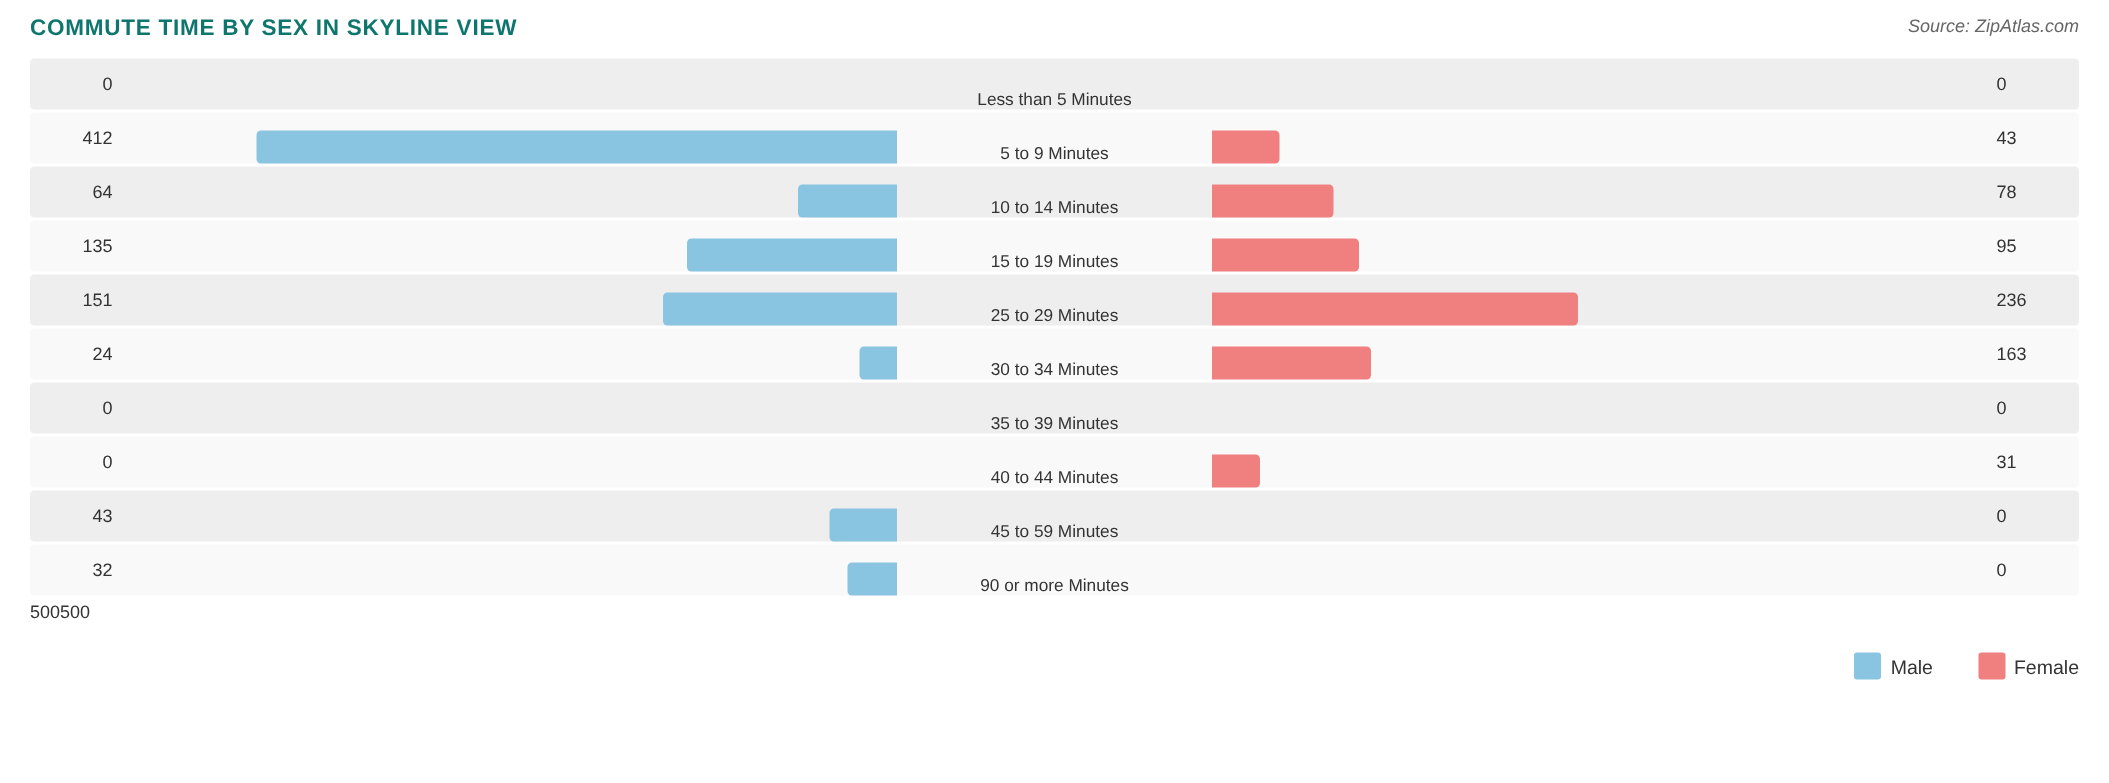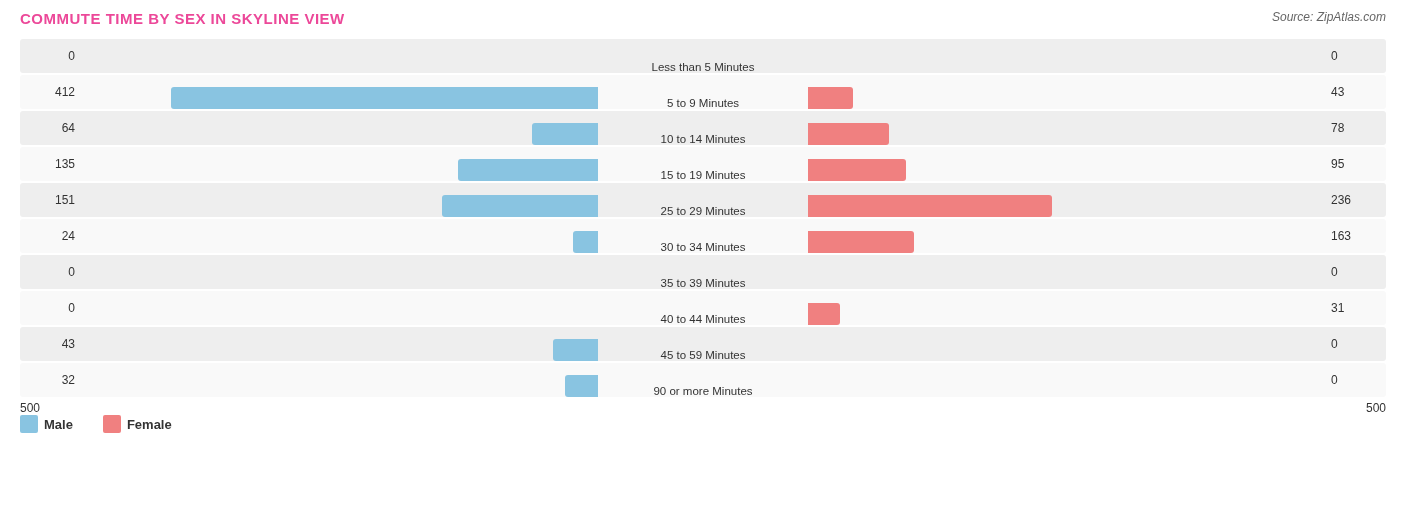--- a/index.html
+++ b/index.html
@@ -7,21 +7,21 @@
       font-family: Arial, sans-serif;
       background: #fff;
       width: 1406px;
       min-height: 522px;
       padding: 10px 20px;
     }
     .chart-title {
       font-size: 15px;
       font-weight: bold;
       text-transform: uppercase;
-      color: #ec4899;
+      color: #0f766e;
       margin-bottom: 8px;
       letter-spacing: 0.5px;
     }
     .source {
       font-size: 12px;
       color: #666;
       text-align: right;
       margin-bottom: 6px;
       font-style: italic;
     }
@@ -99,40 +99,38 @@
       width: 60px;
       text-align: left;
       font-size: 12px;
       color: #333;
       padding-left: 5px;
       flex-shrink: 0;
     }
 
     .legend {
       display: flex;
-      justify-content: flex-start;
+      justify-content: flex-end;
       gap: 30px;
-      margin-top: 0;
+      margin-top: 20px;
       font-size: 13px;
       color: #333;
-      font-weight: bold;
     }
     .legend-item {
       display: flex;
       align-items: center;
       gap: 6px;
     }
     .legend-box {
       width: 18px;
       height: 18px;
       border-radius: 2px;
     }
     .scale-row {
       display: flex;
-      justify-content: space-between;
       font-size: 12px;
       color: #333;
       margin-top: 4px;
       padding: 0 0px;
     }
     .header-row {
       display: flex;
       justify-content: space-between;
       align-items: flex-start;
       margin-bottom: 4px;

